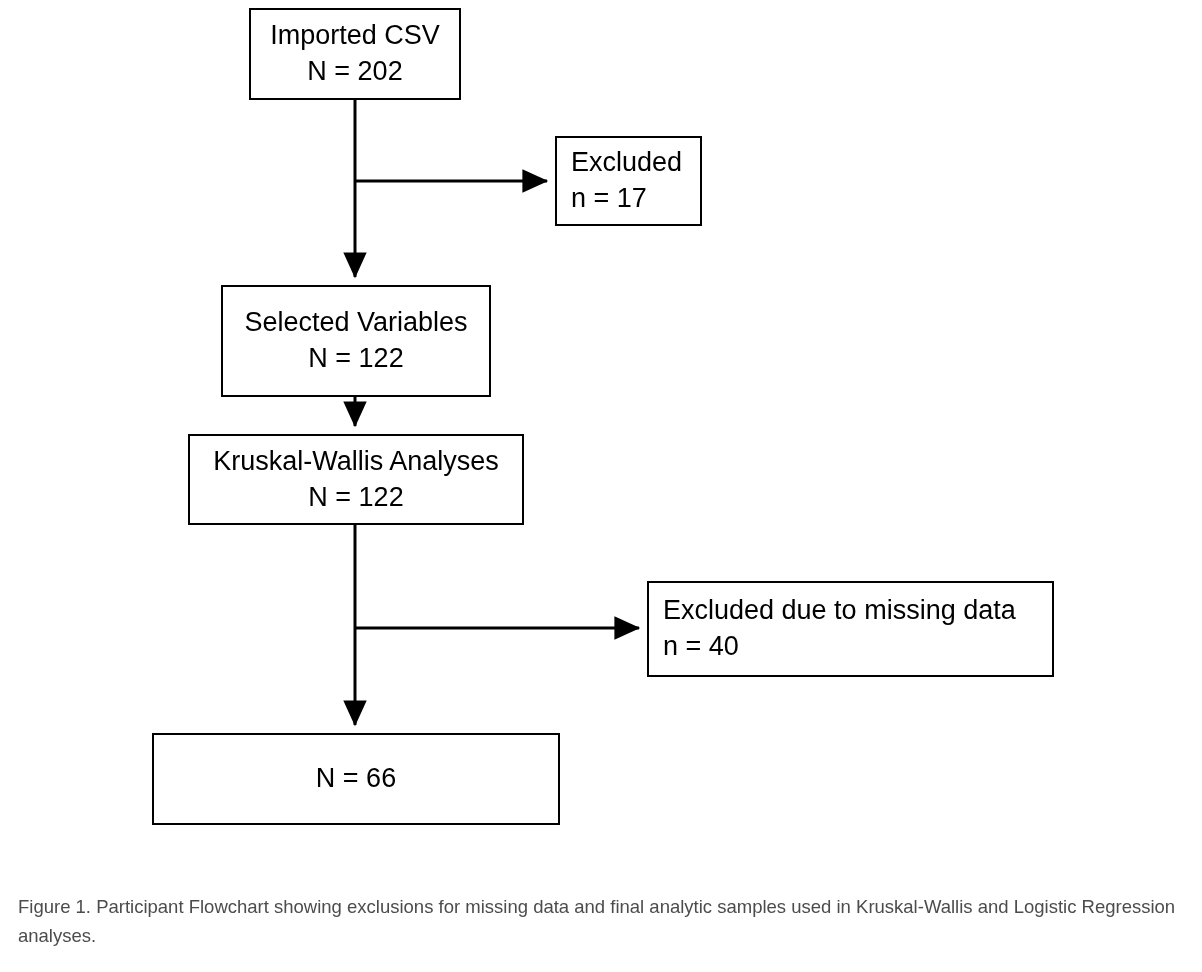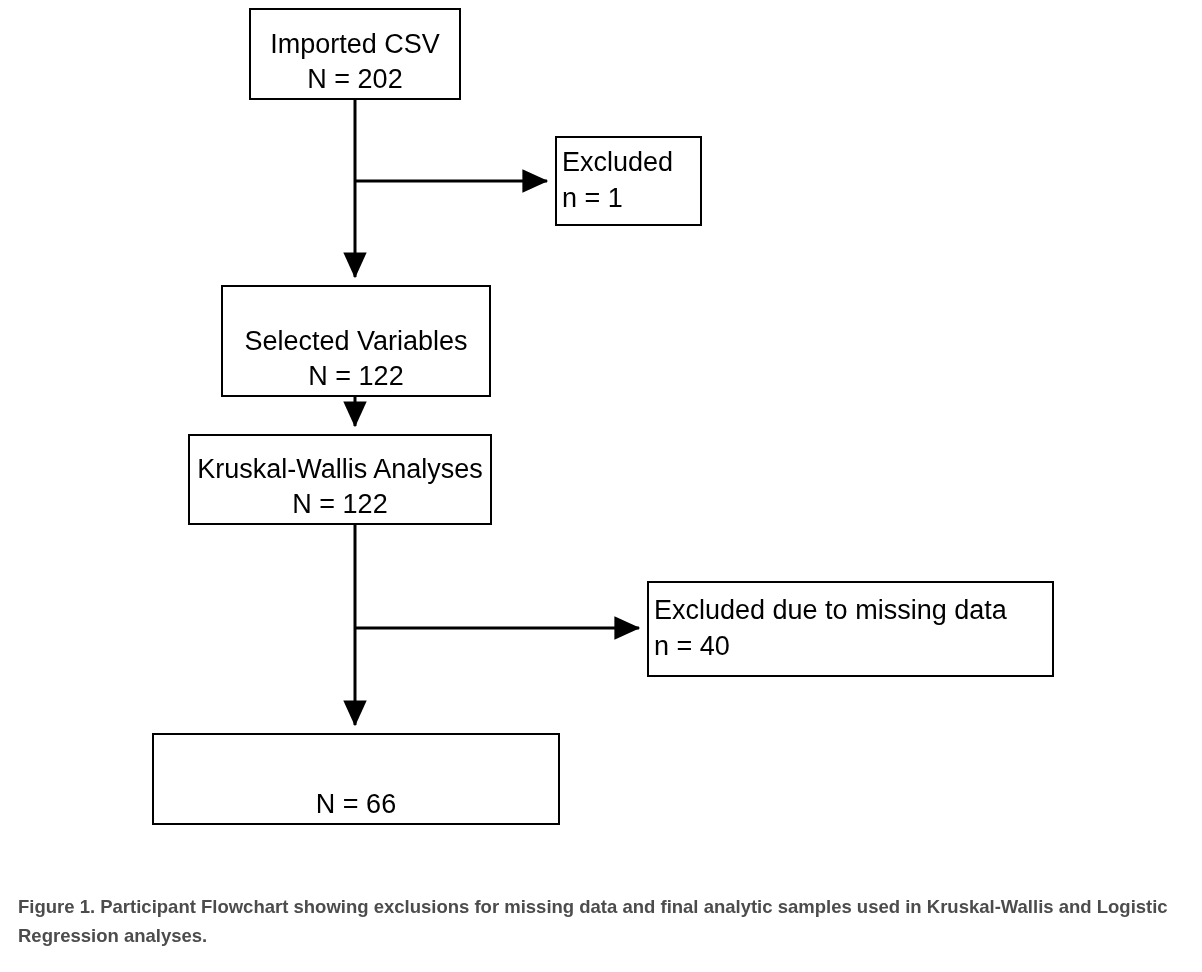--- a/index.html
+++ b/index.html
@@ -29,42 +29,42 @@
     border: 2.5px solid #000000;
     background: #ffffff;
     display: flex;
     flex-direction: column;
     justify-content: center;
     font-family: "Liberation Sans", sans-serif;
     font-size: 27px;
     line-height: 1.32;
     color: #000000;
   }
-  .node.centered { align-items: center; text-align: center; justify-content: flex-end; }
-  .node.lefted   { align-items: flex-start; text-align: left; padding-left: 5px; }
+  .node.centered { align-items: center; text-align: center; }
+  .node.lefted   { align-items: flex-start; text-align: left; padding-left: 14px; }
 
   .node .line1, .node .line2 { white-space: nowrap; display: block; }
 
   
   #node-imported         { left: 249px; top: 8px;   width: 212px; height: 92px; }
   #node-excluded-1       { left: 555px; top: 136px; width: 147px; height: 90px; }
   #node-selected         { left: 221px; top: 285px; width: 270px; height: 112px; }
-  #node-kruskal          { left: 188px; top: 434px; width: 304px; height: 91px; }
+  #node-kruskal          { left: 188px; top: 434px; width: 336px; height: 91px; }
   #node-excluded-2       { left: 647px; top: 581px; width: 407px; height: 96px; text-align: right; }
   #node-logistic         { left: 152px; top: 733px; width: 408px; height: 92px; }
 
   
   #caption {
     position: absolute;
     left: 18px;
     top: 893px;
     width: 1160px;
     font-family: "Liberation Sans", sans-serif;
     font-size: 18.5px;
-    font-weight: bold;
+    font-weight: normal;
     line-height: 1.55;
     color: #4c4c4c;
   }
 </style>
 </head>
 <body>
 
 <svg id="flow-canvas" viewBox="0 0 1202 860" width="1202" height="860" xmlns="http://www.w3.org/2000/svg">
   <defs>
     <marker id="arrowhead" markerWidth="9" markerHeight="9" refX="8.2" refY="4.5" orient="auto" markerUnits="strokeWidth">
@@ -83,21 +83,21 @@
   <line x1="355" y1="628" x2="639" y2="628" stroke="#000000" stroke-width="3" marker-end="url(#arrowhead)"></line>
 </svg>
 
 <div class="node centered" id="node-imported">
   <span class="line1">Imported CSV</span>
   <span class="line2">N = 202</span>
 </div>
 
 <div class="node lefted" id="node-excluded-1">
   <span class="line1">Excluded</span>
-  <span class="line2">n = 1</span>
+  <span class="line2">n = 17</span>
 </div>
 
 <div class="node centered" id="node-selected">
   <span class="line1">Selected Variables</span>
   <span class="line2">N = 122</span>
 </div>
 
 <div class="node centered" id="node-kruskal">
   <span class="line1">Kruskal-Wallis Analyses</span>
   <span class="line2">N = 122</span>

